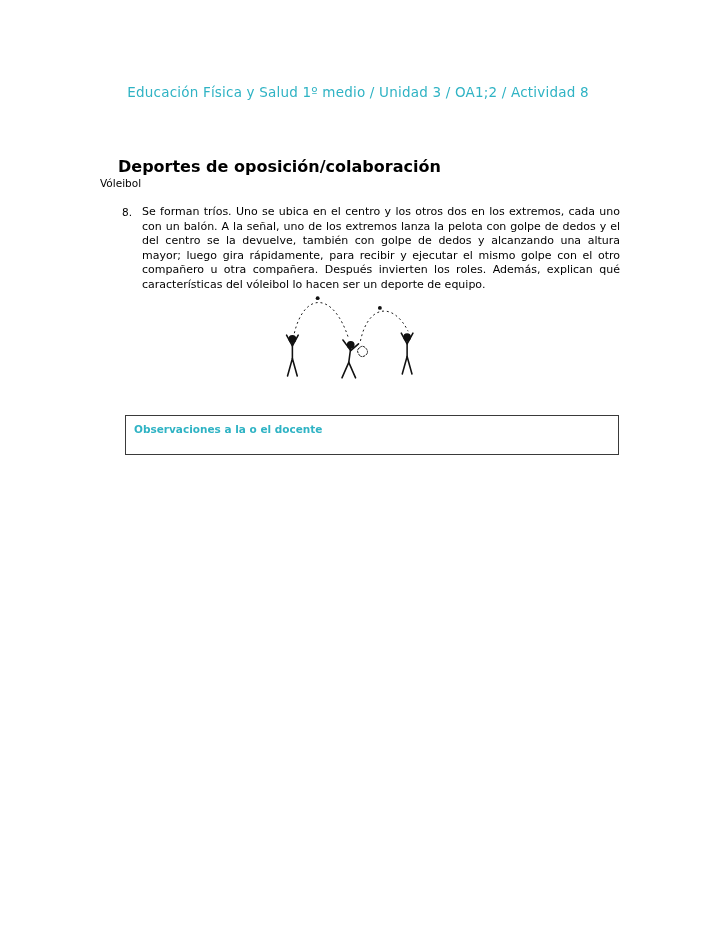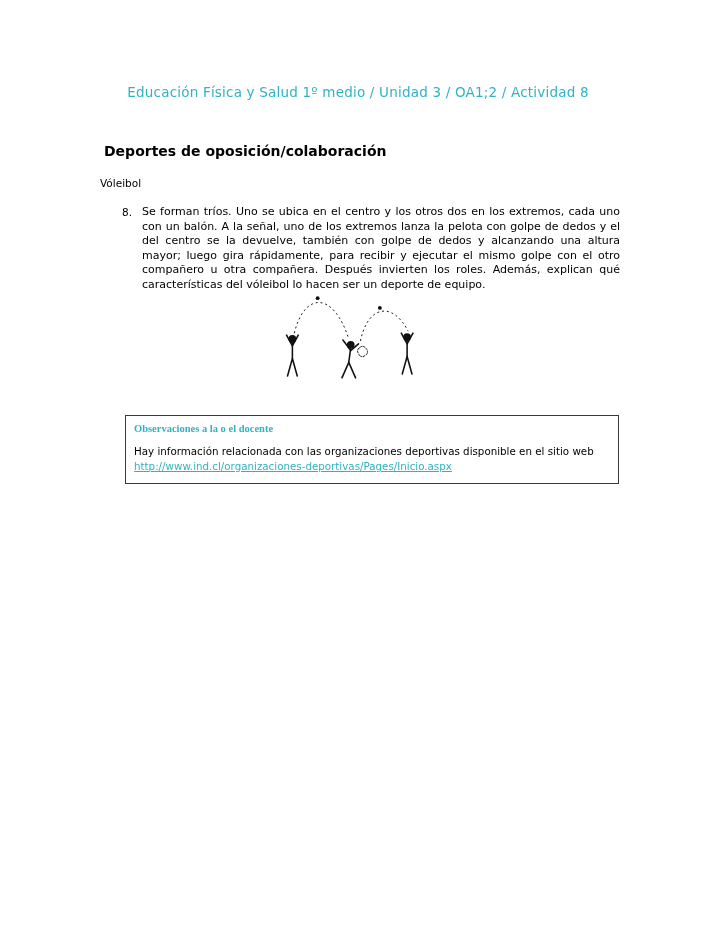--- a/index.html
+++ b/index.html
@@ -25,23 +25,23 @@
     color: #2fb3c4;
     font-size: 13.5px;
     font-weight: normal;
     margin: 0;
     letter-spacing: 0.2px;
   }
   .section-heading {
     position: absolute;
     top: 139px;
     left: 100px;
-    font-size: 14px;
+    font-size: 16px;
     font-weight: bold;
-    margin: 4px;
+    margin: 18px;
   }
   .subsection-heading {
     position: absolute;
     top: 177px;
     left: 100px;
     font-size: 10.5px;
     font-weight: normal;
     margin: 0;
   }
   .list-item {
@@ -78,21 +78,20 @@
     box-sizing: border-box;
     border: 1px solid #3a3a3a;
     padding: 7px 10px 9px 8px;
     background: #ffffff;
   }
   .obs-title {
     color: #2fb3c4;
     font-weight: bold;
     font-size: 10.5px;
     margin: 0 0 10px 0;
-    font-family: Liberation Serif, serif;
   }
   .obs-text {
     font-size: 10.3px;
     margin: 0;
     line-height: 15px;
     white-space: nowrap;
   }
   .obs-link {
     color: #2fb3c4;
     text-decoration: underline;
@@ -145,19 +144,15 @@
         <circle cx="140" cy="50" r="3.2" fill="#111111"></circle>
         <path d="M140 53 L140 70"></path>
         <path d="M140 57 L134 46 M140 57 L146 46"></path>
         <path d="M140 70 L135 88 M140 70 L145 88"></path>
       </g>
     </svg>
   </div>
 
   <div class="obs-box">
     <p class="obs-title">Observaciones a la o el docente</p>
-    <p class="obs-text">
-      <span>Hay información relacionada con las organizaciones deportivas  disponible en el sitio web</span><br>
-      <a class="obs-link">http://www.ind.cl/organizaciones-deportivas/Pages/Inicio.aspx</a>
-    </p>
   </div>
 
 </div>
 
 </body></html>

